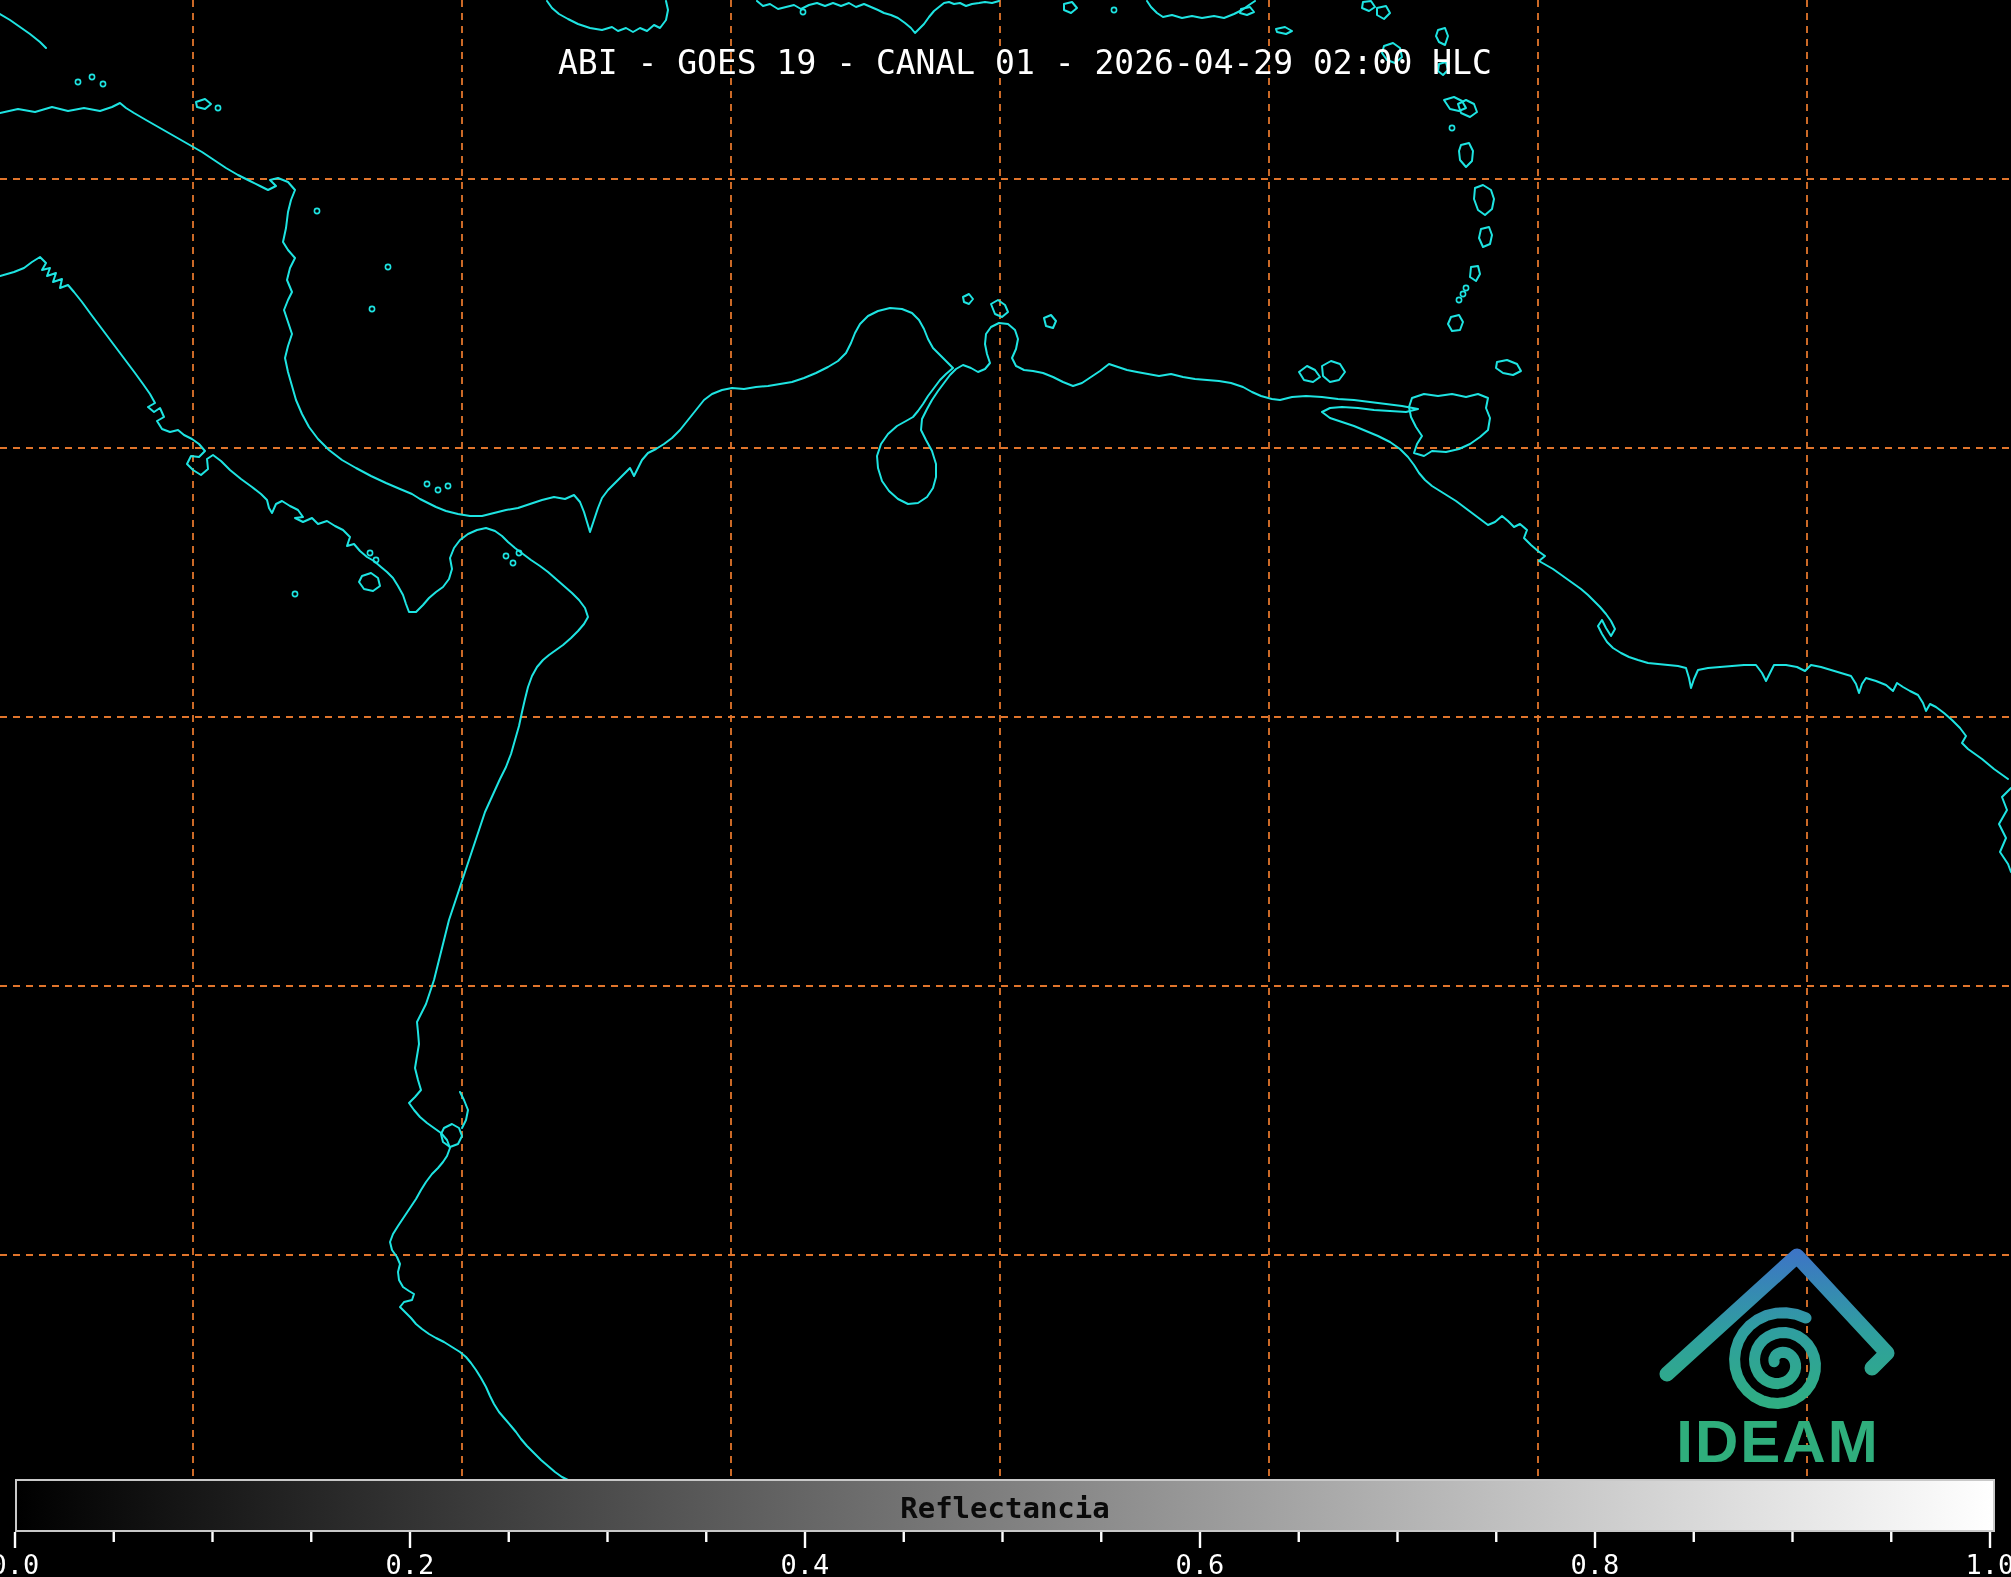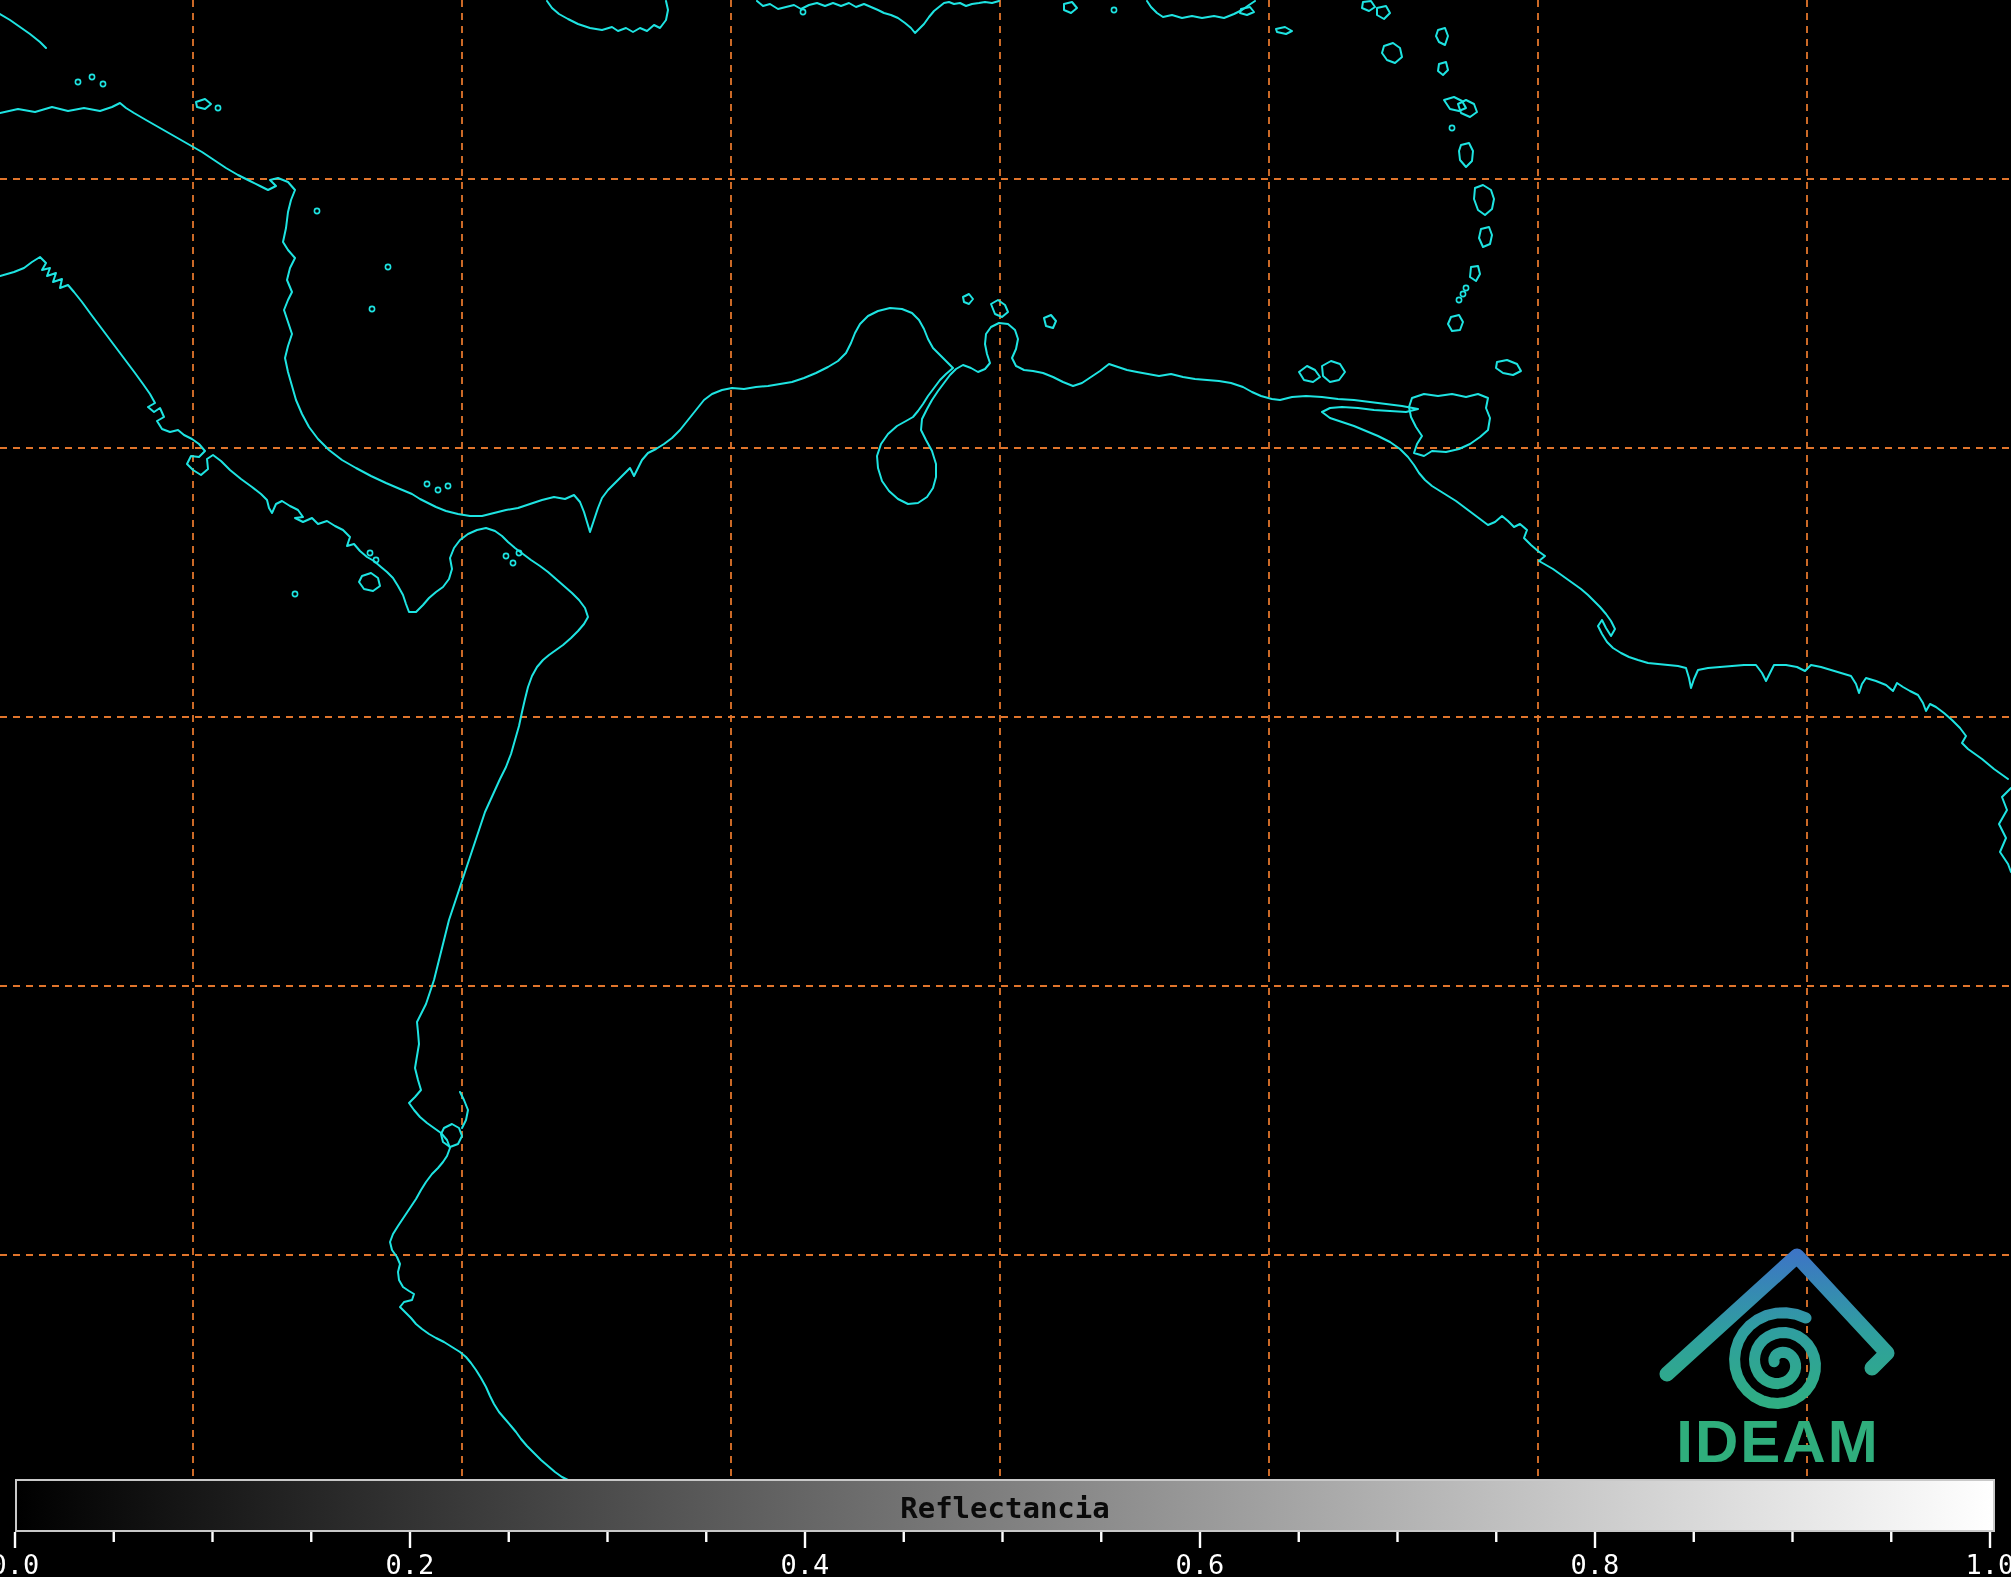--- a/index.html
+++ b/index.html
@@ -92,20 +92,21 @@
         <circle cx="376" cy="560" r="2.6" fill="none" stroke="#1ee4e2" stroke-width="1.6"></circle>
         <circle cx="506" cy="556" r="2.6" fill="none" stroke="#1ee4e2" stroke-width="1.6"></circle>
         <circle cx="513" cy="563" r="2.6" fill="none" stroke="#1ee4e2" stroke-width="1.6"></circle>
         <circle cx="519" cy="553" r="2.6" fill="none" stroke="#1ee4e2" stroke-width="1.6"></circle>
         <circle cx="427" cy="484" r="2.6" fill="none" stroke="#1ee4e2" stroke-width="1.6"></circle>
         <circle cx="438" cy="490" r="2.6" fill="none" stroke="#1ee4e2" stroke-width="1.6"></circle>
         <circle cx="448" cy="486" r="2.6" fill="none" stroke="#1ee4e2" stroke-width="1.6"></circle>
       </g>
   </svg>
 
+  <div id="image-title" style="color: rgb(255, 255, 255);">ABI - GOES 19 - CANAL 01 - 2026-04-29 02:00 HLC</div>
 
   <svg id="ideam-logo" width="2011" height="1577" viewBox="0 0 2011 1577">
     <defs>
       <linearGradient id="logoGrad" gradientUnits="userSpaceOnUse" x1="1780" y1="1250" x2="1780" y2="1415">
         <stop id="lg-top" offset="0" stop-color="#3d74c6"></stop>
         <stop id="lg-mid" offset="0.5" stop-color="#2f9f9f"></stop>
         <stop id="lg-bot" offset="1" stop-color="#2fb07e"></stop>
       </linearGradient>
     </defs>
     <path id="logo-roof" d="M1667,1374 L1797,1256 L1887,1353 L1872,1368" fill="none" stroke="url(#logoGrad)" stroke-width="15" stroke-linecap="round" stroke-linejoin="round"></path>

